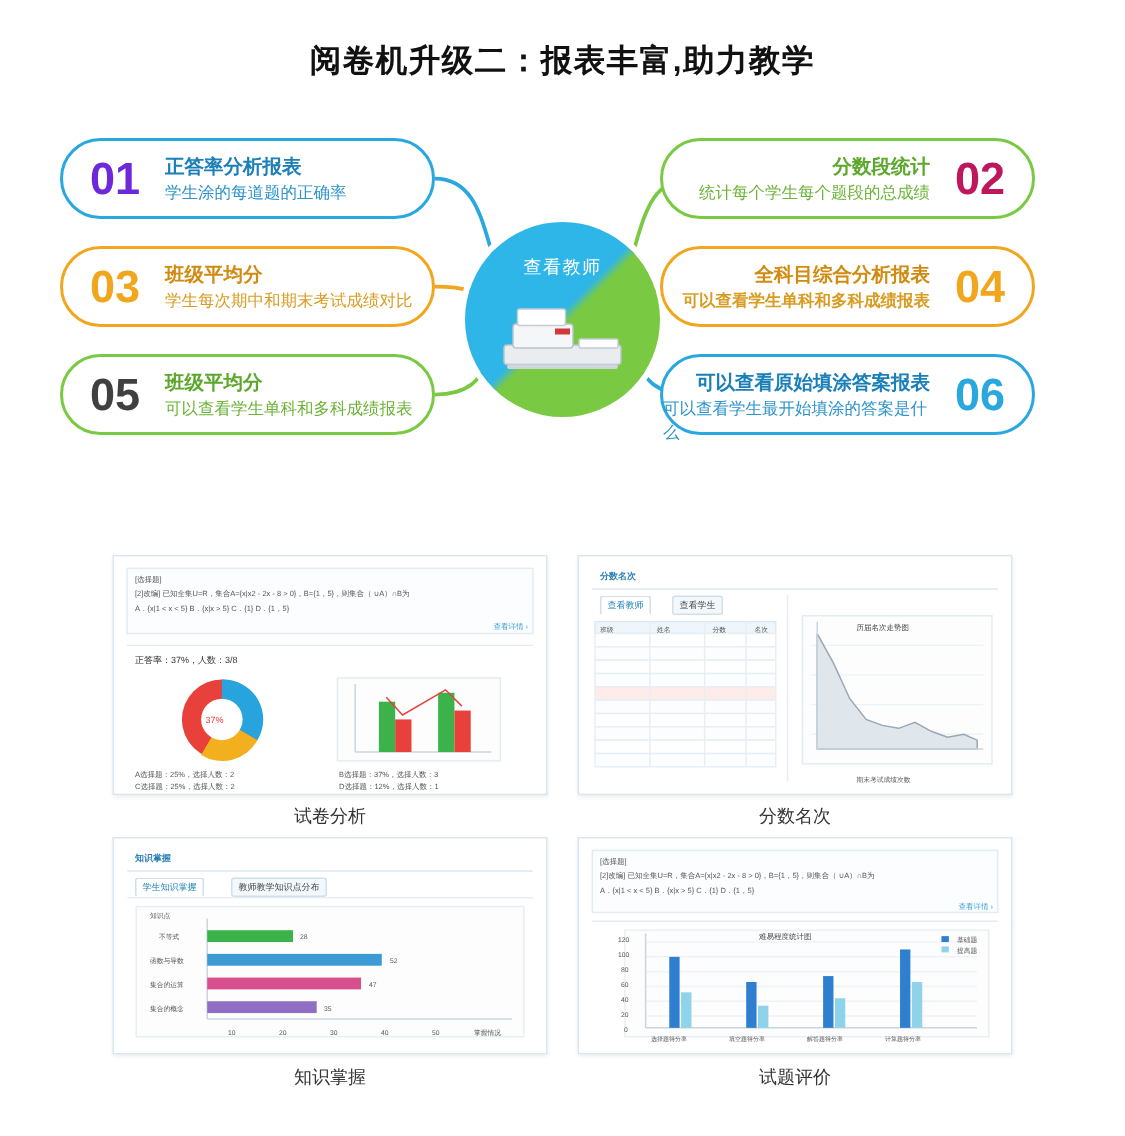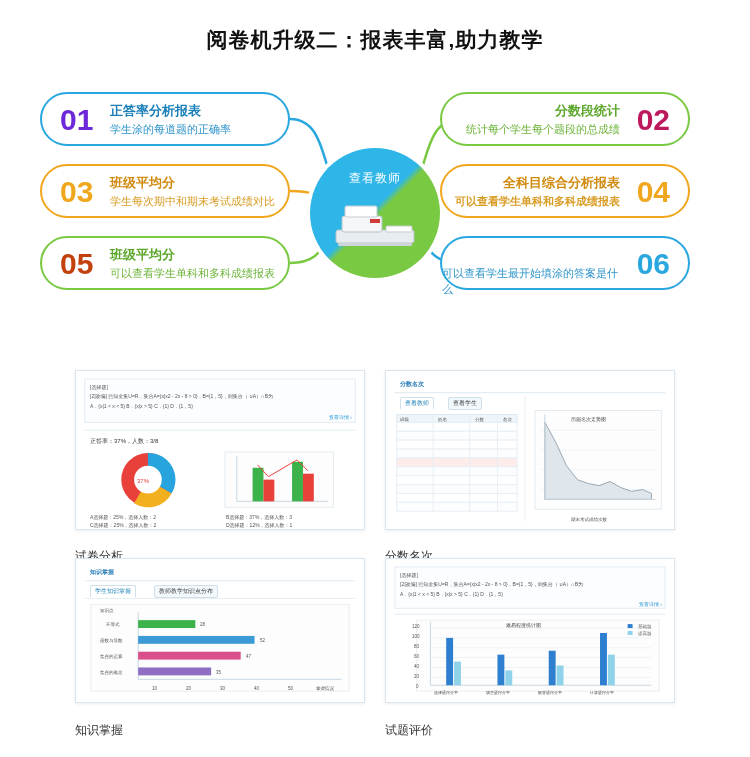--- a/index.html
+++ b/index.html
@@ -45,39 +45,39 @@
   .bar.left .t1,.bar.left .t2{left:68px;text-align:right;}
   
   .bar.right .num{right:18px;}
   .bar.right .t1,.bar.right .t2{right:68px;text-align:left;}
 
   .b1{left:40px;top:20px;width:250px;border-color:#29a7df;}
   .b1 .num{color:#6d28d9;} .b1 .t1{color:#1b7fb8;} .b1 .t2{color:#2d93c9;}
   .b3{left:40px;top:92px;width:250px;border-color:#f0a71e;}
   .b3 .num{color:#f0a71e;} .b3 .t1{color:#d08b10;} .b3 .t2{color:#d99c23;}
   .b5{left:40px;top:164px;width:250px;border-color:#7ac943;}
-  .b5 .num{color:#c2410c;} .b5 .t1{color:#5da72c;} .b5 .t2{color:#6cb337;}
+  .b5 .num{color:#404040;} .b5 .t1{color:#5da72c;} .b5 .t2{color:#6cb337;}
 
   .b2{left:440px;top:20px;width:250px;border-color:#7ac943;}
   .b2 .num{color:#be185d;} .b2 .t1{color:#5da72c;} .b2 .t2{color:#6cb337;}
   .b4{left:440px;top:92px;width:250px;border-color:#f0a71e;}
   .b4 .num{color:#f0a71e;} .b4 .t1{color:#d08b10;} .b4 .t2{color:#d99c23;font-weight:bold;}
   .b6{left:440px;top:164px;width:250px;border-color:#29a7df;}
   .b6 .num{color:#29a7df;} .b6 .t1{color:#1b7fb8;} .b6 .t2{color:#2d93c9;}
 
   .connectors{position:absolute;left:0;top:0;width:750px;height:290px;}
 
   
   .cards{position:absolute;top:370px;left:0;width:750px;height:380px;}
   .card{
     position:absolute;background:#fff;border:1px solid #d9e6ef;
     box-shadow:0 1px 3px rgba(0,0,0,.08);box-sizing:border-box;
   }
   .card-cap{
-    position:absolute;width:100%;font-size:12px;color:#333;margin-top:12px;
+    position:absolute;width:100%;text-align:center;font-size:12px;color:#333;
   }
   .c1{left:75px;top:0;width:290px;height:160px;}
   .c2{left:385px;top:0;width:290px;height:160px;}
   .c3{left:75px;top:188px;width:290px;height:145px;}
   .c4{left:385px;top:188px;width:290px;height:145px;}
   .cap1{left:75px;top:166px;width:290px;}
   .cap2{left:385px;top:166px;width:290px;}
   .cap3{left:75px;top:340px;width:290px;}
   .cap4{left:385px;top:340px;width:290px;}
 
@@ -140,20 +140,21 @@
     <span class="t1">分数段统计</span>
     <span class="t2">统计每个学生每个题段的总成绩</span>
   </div>
   <div class="bar right b4">
     <span class="num">04</span>
     <span class="t1">全科目综合分析报表</span>
     <span class="t2">可以查看学生单科和多科成绩报表</span>
   </div>
   <div class="bar right b6">
     <span class="num">06</span>
+    <span class="t1">可以查看原始填涂答案报表</span>
     <span class="t2">可以查看学生最开始填涂的答案是什么</span>
   </div>
 </div>
 
 <div class="cards">
 
   <div class="card c1">
     <svg class="mini" viewBox="0 0 290 160">
       <rect x="0" y="0" width="290" height="160" fill="#ffffff"></rect>
       <rect x="8" y="8" width="274" height="44" fill="#fbfdff" stroke="#e2ecf3"></rect>

